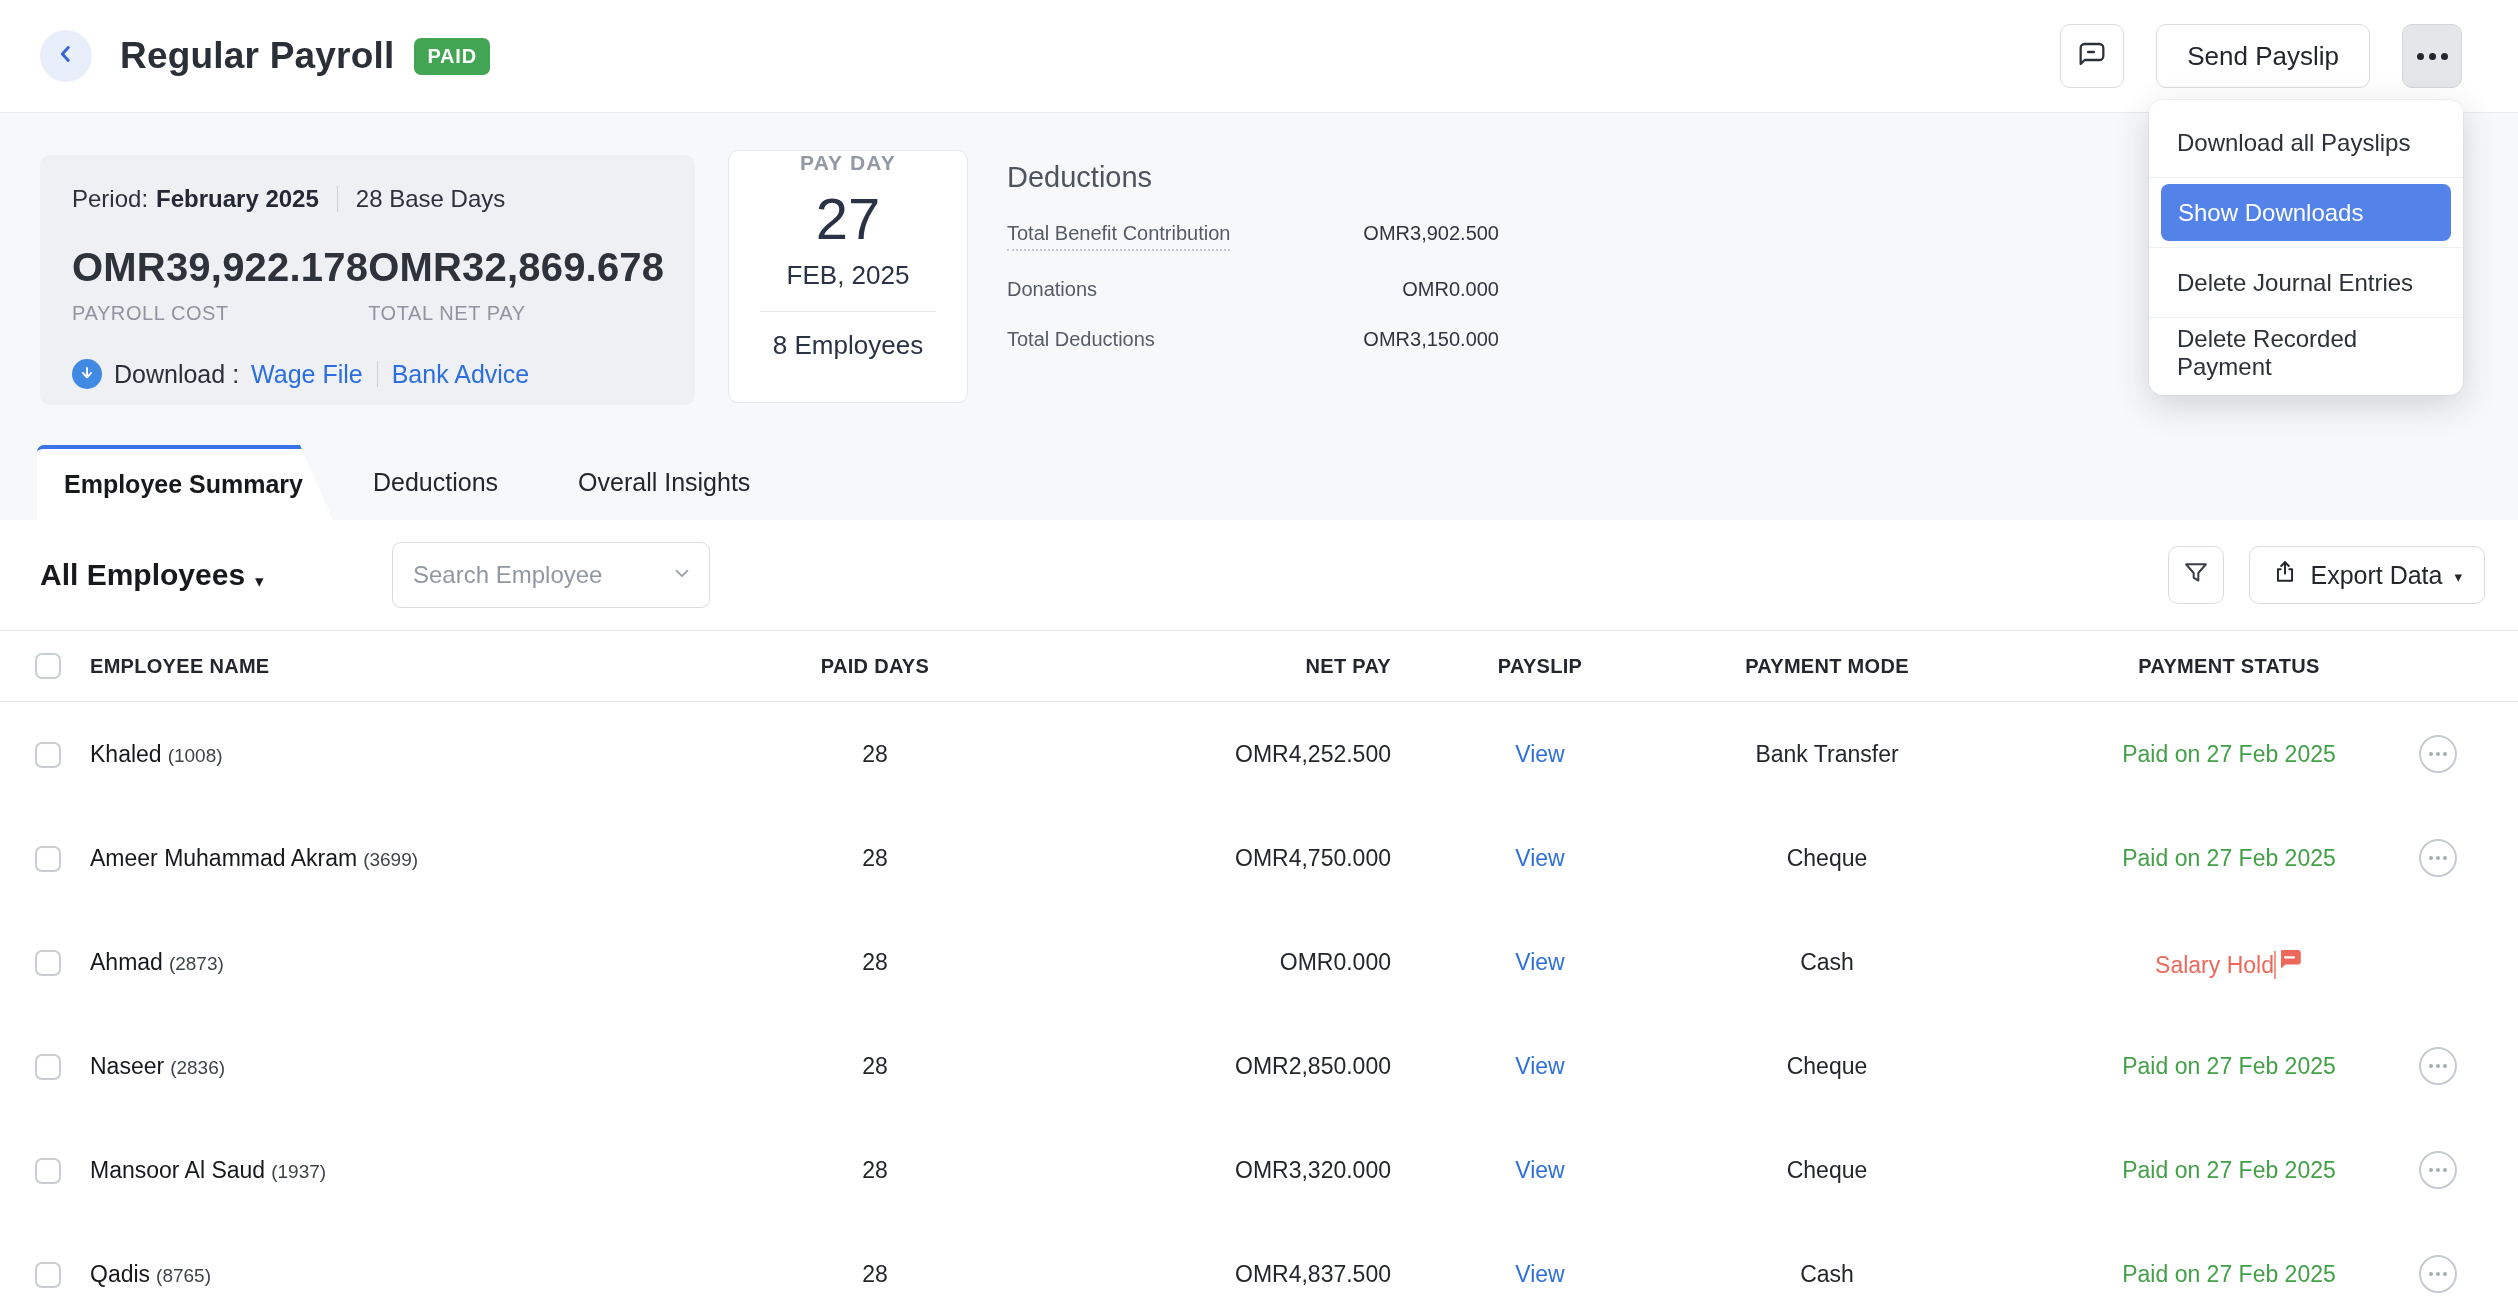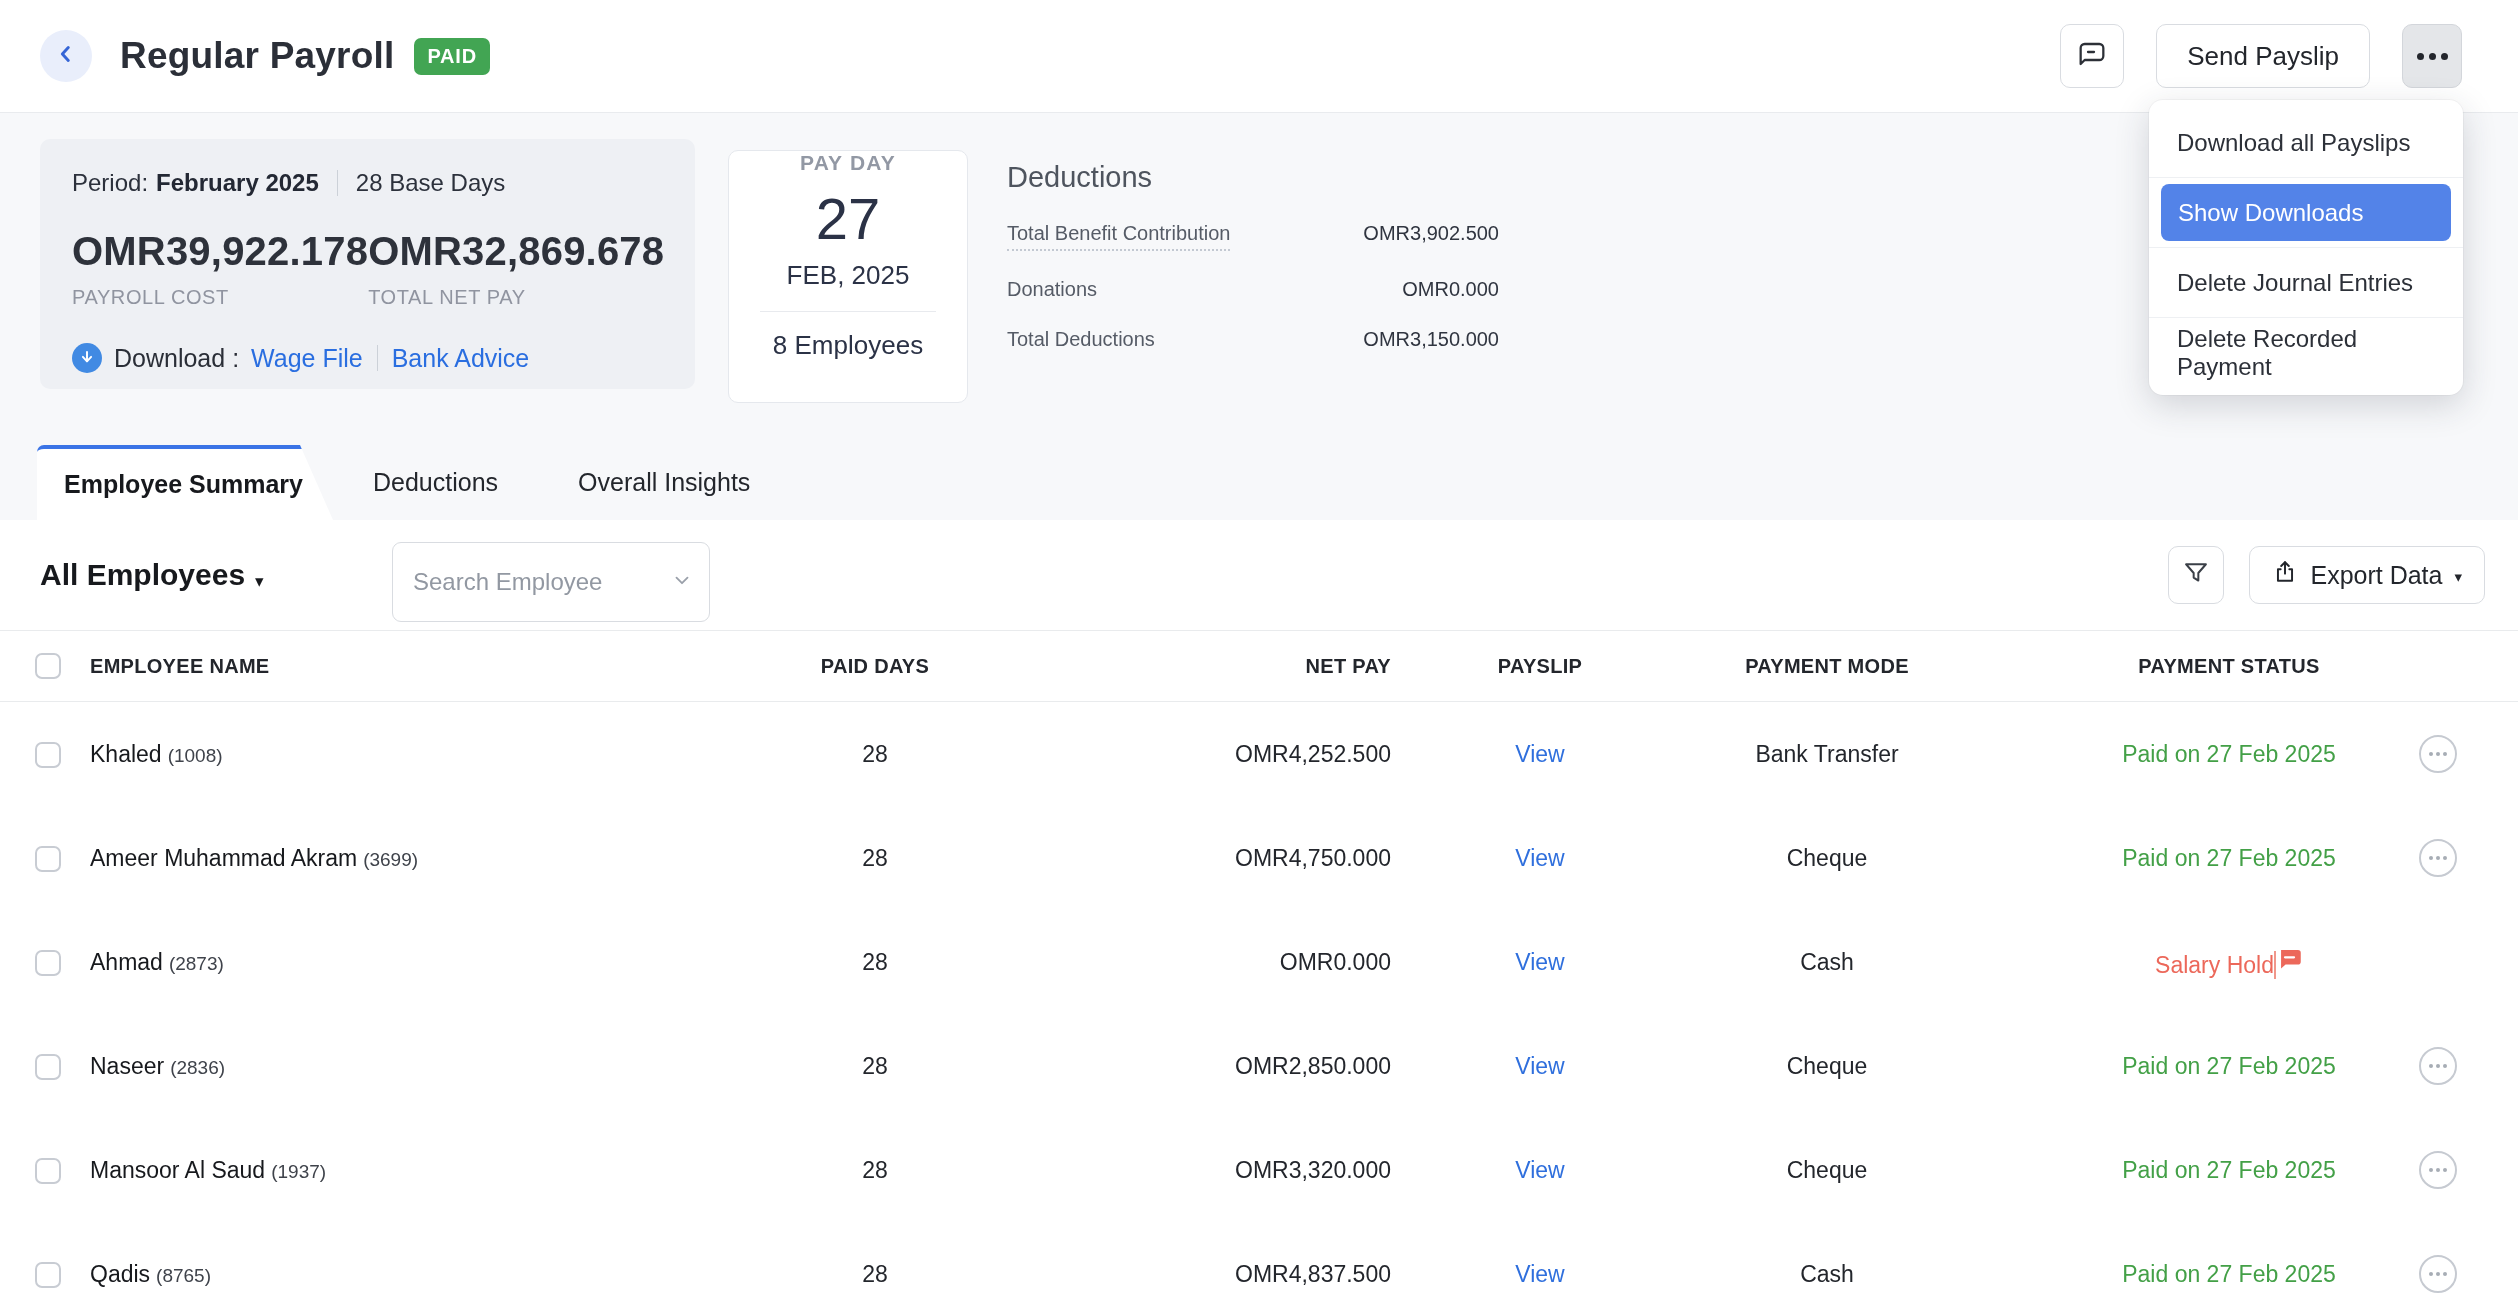--- a/index.html
+++ b/index.html
@@ -52,21 +52,21 @@
   .menu-sep { height:1px; background:#eef0f3; }
   .menu-item-hl-wrap { height:69px; display:flex; align-items:center; padding:0 12px; }
   .menu-item-hl {
     flex:1; height:57px; background:#5383e8; border-radius:8px; display:flex; align-items:center;
     padding:0 17px; font-size:24px; color:#fff; cursor:pointer;
   }
 
   
   .band { height:407px; background:#f7f8fa; position:relative; }
   .sum-card {
-    position:absolute; left:40px; top:26px; width:655px; height:250px;
+    position:absolute; left:40px; top:42px; width:655px; height:250px;
     background:#eef0f4; border-radius:10px; padding:30px 32px;
   }
   .sum-row1 { display:flex; align-items:center; font-size:24px; color:#2c313c; }
   .sum-row1 b { font-weight:700; color:#232834; margin-left:8px; }
   .vsep { width:1px; height:26px; background:#ccd1d8; margin:0 18px; }
   .sum-amounts { display:flex; margin-top:32px; }
   .sum-amt-col { width:321px; }
   .sum-amt { font-size:40px; font-weight:600; color:#2e323b; letter-spacing:0.2px; }
   .sum-amt-label { margin-top:12px; font-size:20px; color:#9094a0; letter-spacing:0.6px; }
   .sum-download { margin-top:34px; display:flex; align-items:center; font-size:25px; }
@@ -104,21 +104,21 @@
     display:flex; align-items:center; padding-left:27px;
     font-size:25px; font-weight:600; color:#17191d; cursor:pointer;
   }
   .tab { display:flex; align-items:center; padding:0 40px; font-size:25px; color:#23262c; cursor:pointer; }
 
   
   .controls { height:110px; background:#fff; display:flex; align-items:center; padding:0 33px 0 40px; position:relative; }
   .all-emp { display:flex; align-items:flex-end; font-size:30px; font-weight:600; color:#17191d; cursor:pointer; }
   .all-emp .caret { font-size:17px; margin-left:10px; margin-top:4px; }
   .search-box {
-    position:absolute; left:392px; top:22px; width:318px; height:80px;
+    position:absolute; left:392px; top:22px; width:318px; height:66px;
     border:1px solid #d9dce1; border-radius:9px; background:#fff;
     display:flex; align-items:center; padding:0 16px 0 20px;
   }
   .search-box input {
     border:none; outline:none; flex:1; font-size:24px; color:#23262c; min-width:0;
     font-family:"Liberation Sans","DejaVu Sans",sans-serif; background:transparent;
   }
   .search-box input::placeholder { color:#9298a2; }
   .controls-right { margin-left:auto; display:flex; align-items:center; gap:25px; }
   .filter-btn {

